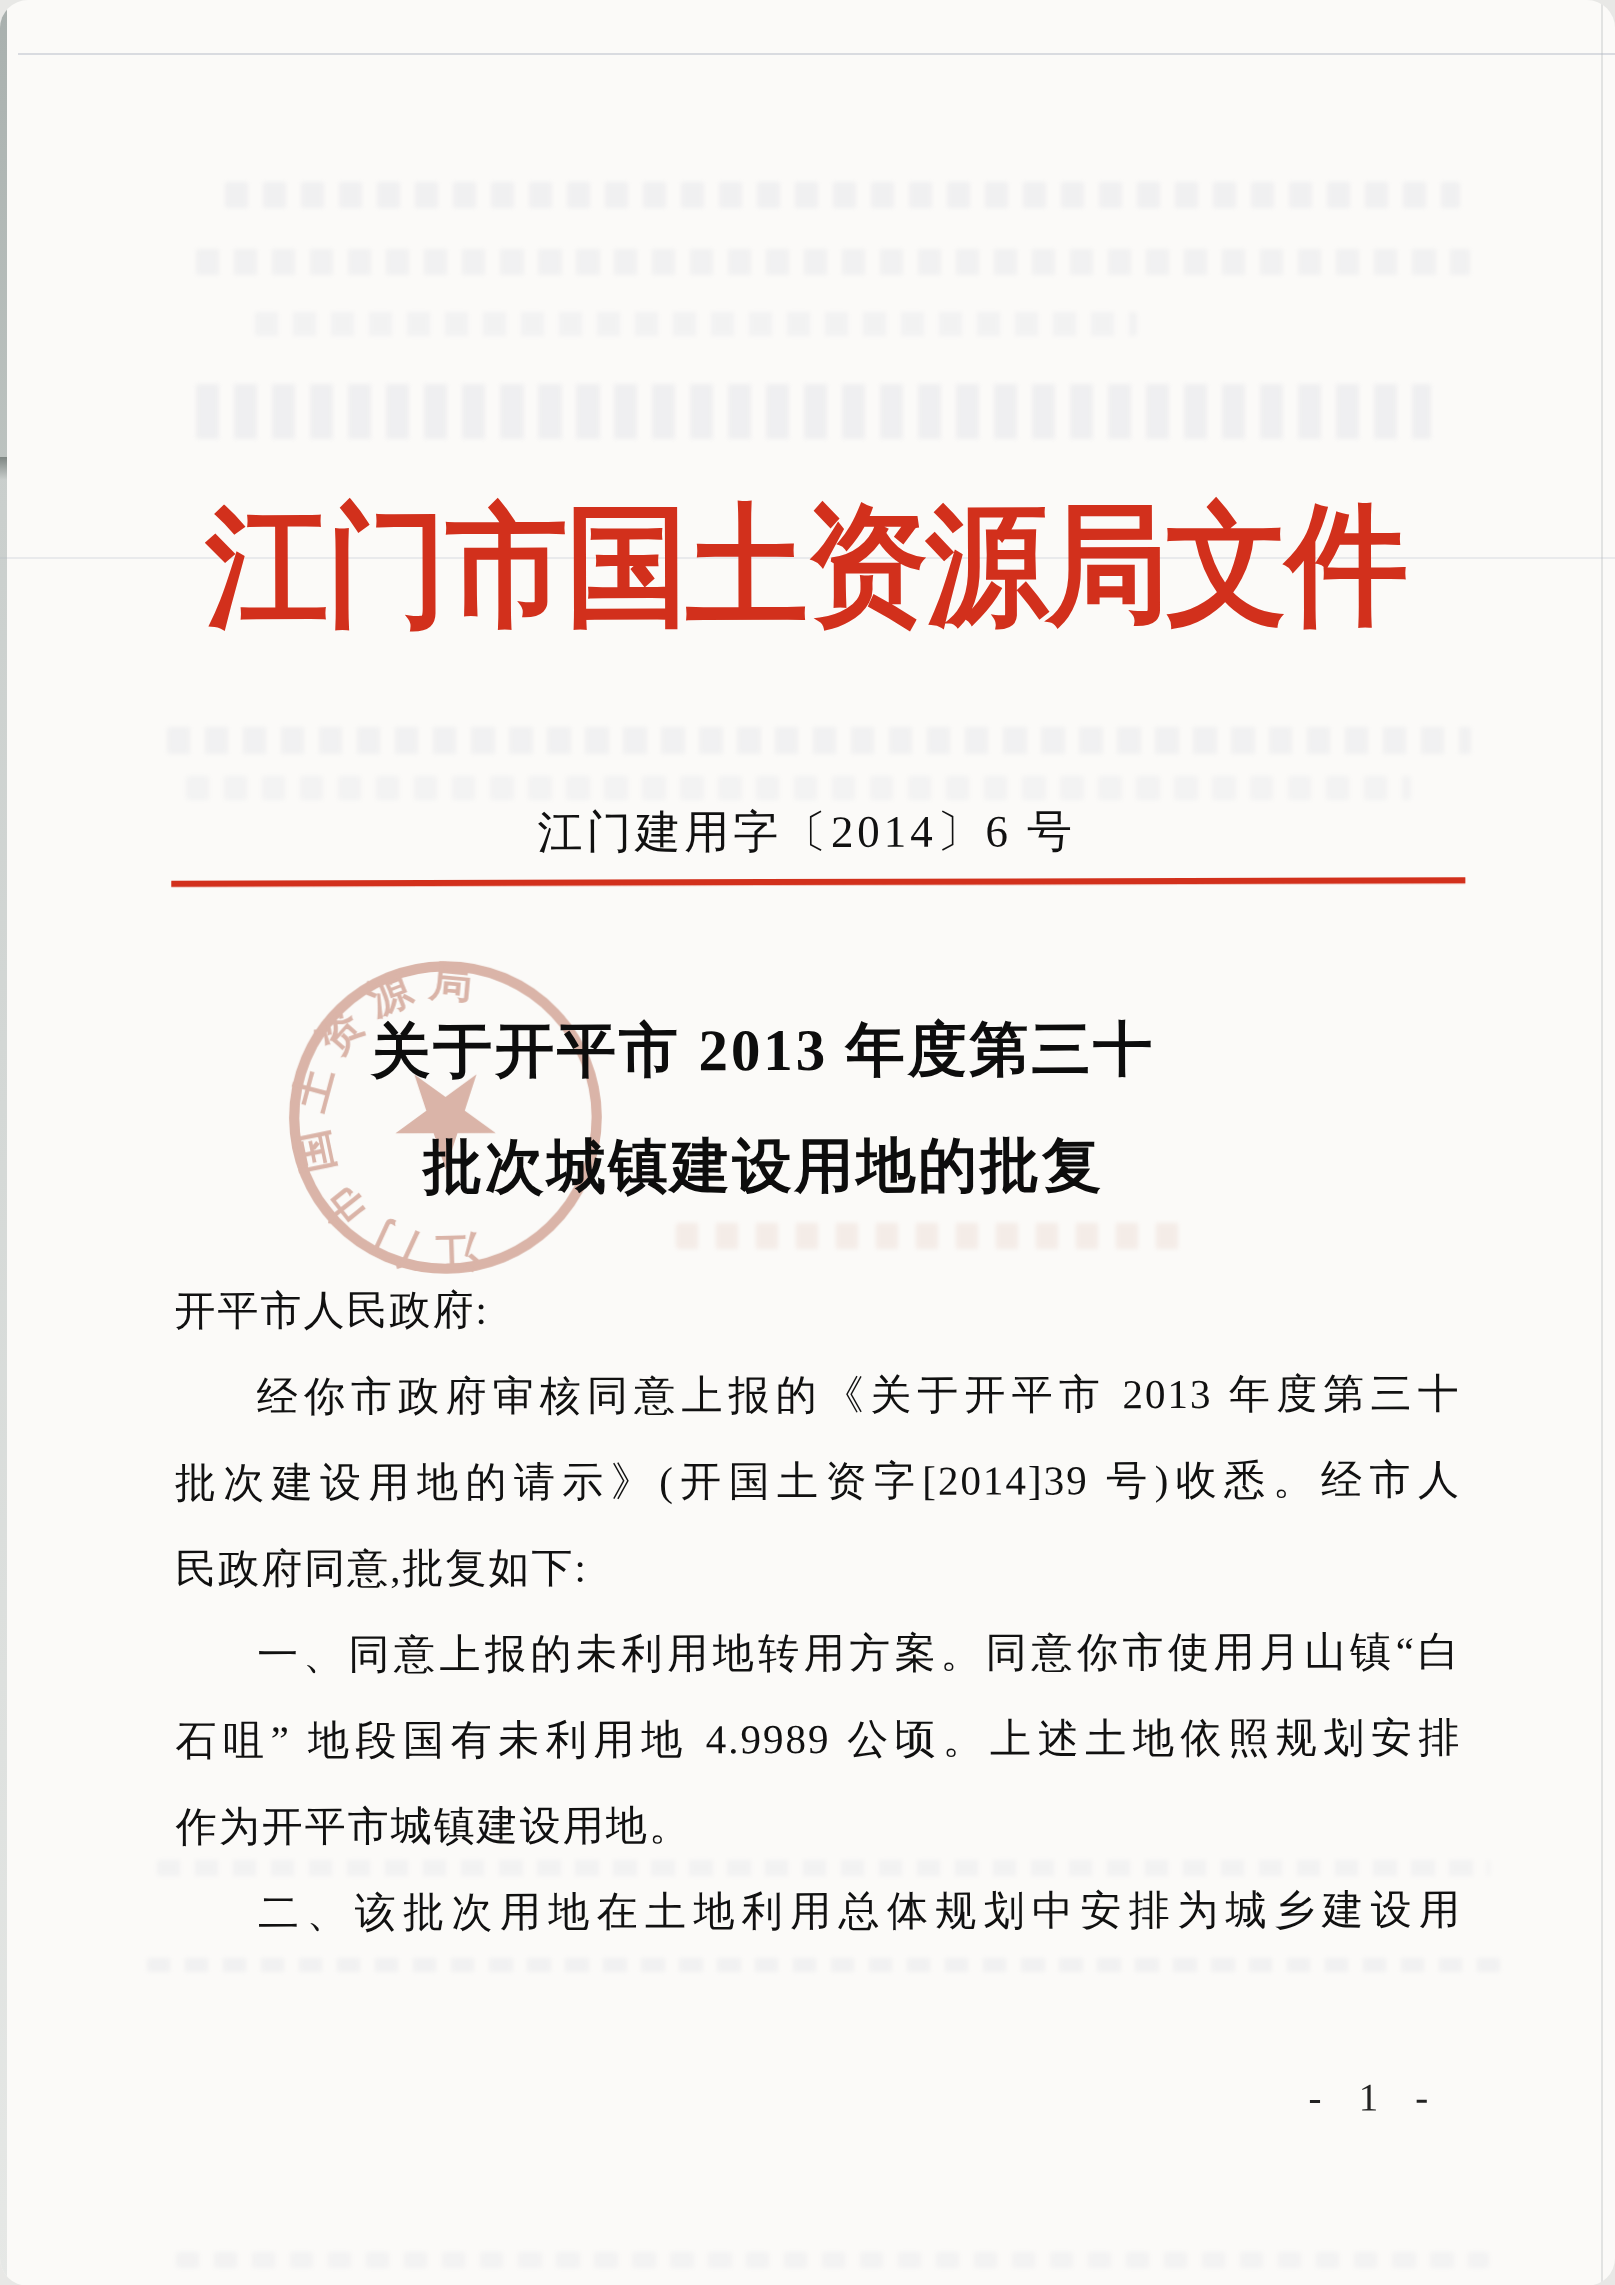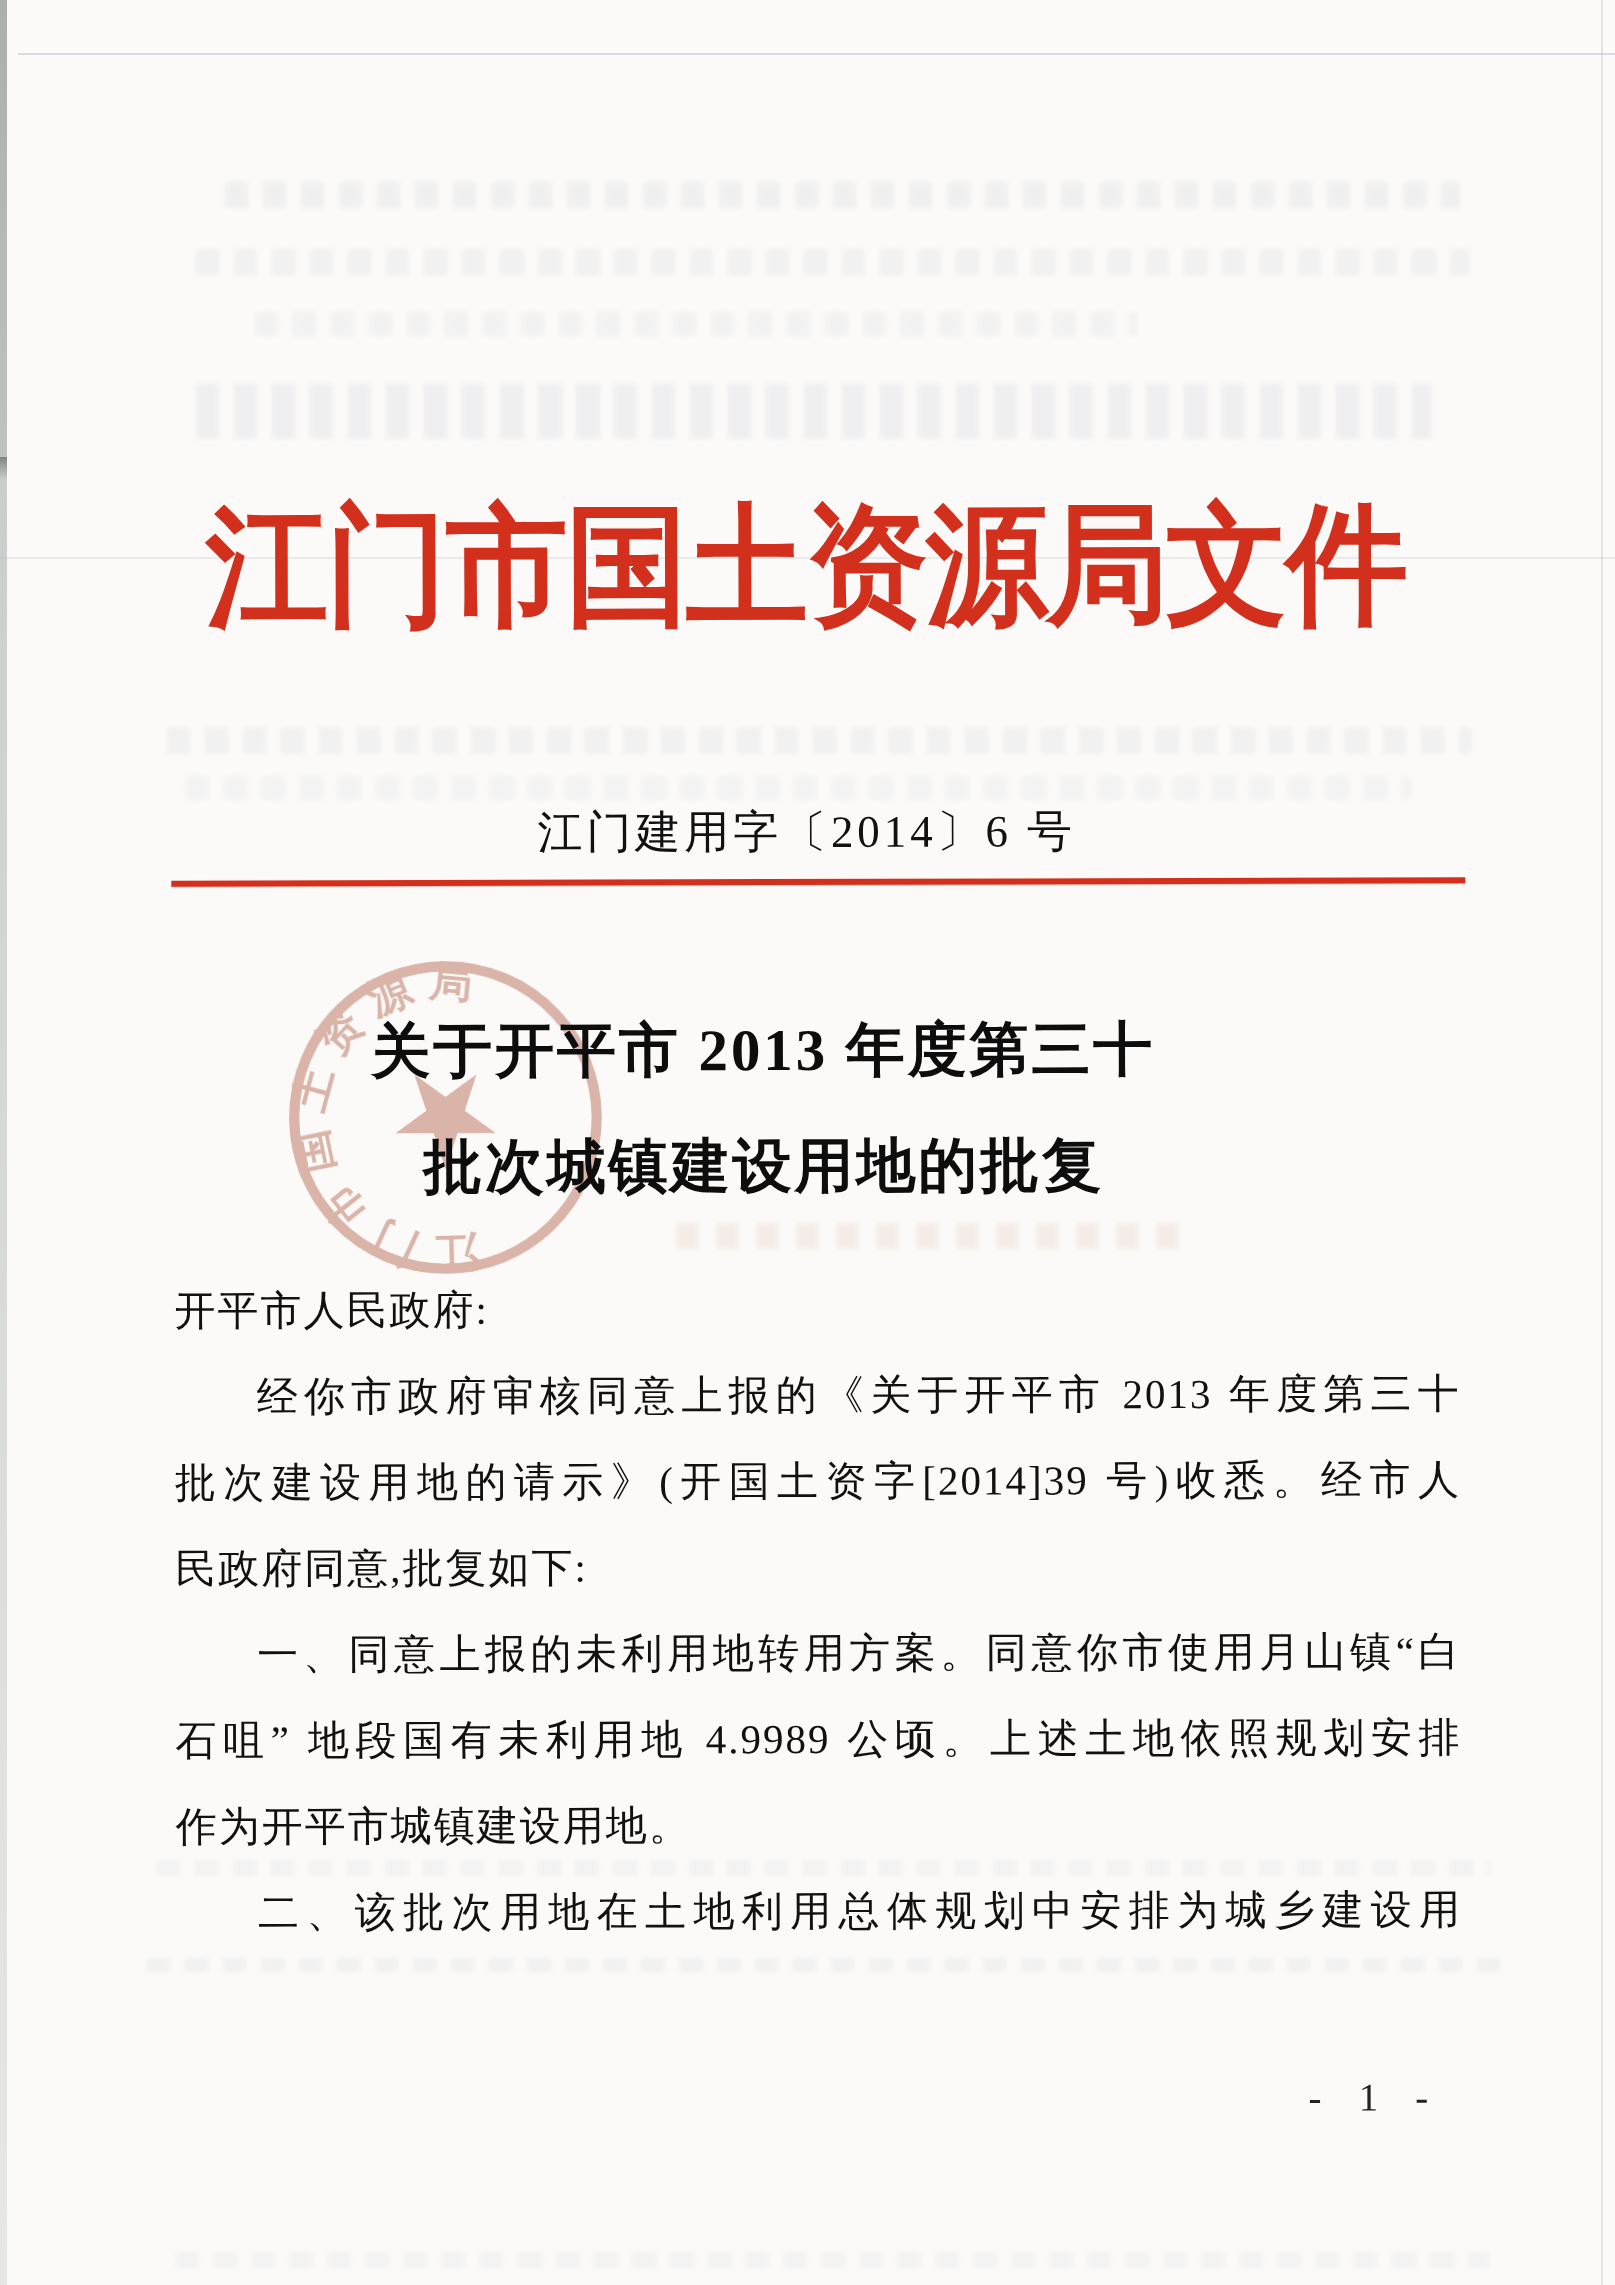--- a/index.html
+++ b/index.html
@@ -7,20 +7,21 @@
     background:#e8e8e6;
     font-family:"Liberation Serif","DejaVu Serif",serif;
   }
   .page{
     position:relative;
     width:1615px;height:2286px;
     margin:0 auto;
     background:#fbfaf8;
     overflow:hidden;
     color:#1a1a1a;
+    border-radius:28px;
   }
   .tilt{position:absolute;inset:0;transform:rotate(-0.15deg);}
   
   .edge-left{
     position:absolute;left:0;top:0;width:6.9px;height:100%;
     background:linear-gradient(180deg,#8d9795 0%,#a7b0ad 20%,#55605c 19.5%,#b9c0be 21%,#cdd2d0 60%,#dfe2e0 100%);
     opacity:.75;
   }
   .edge-right{
     position:absolute;right:11.8px;top:0;width:2px;height:100%;

